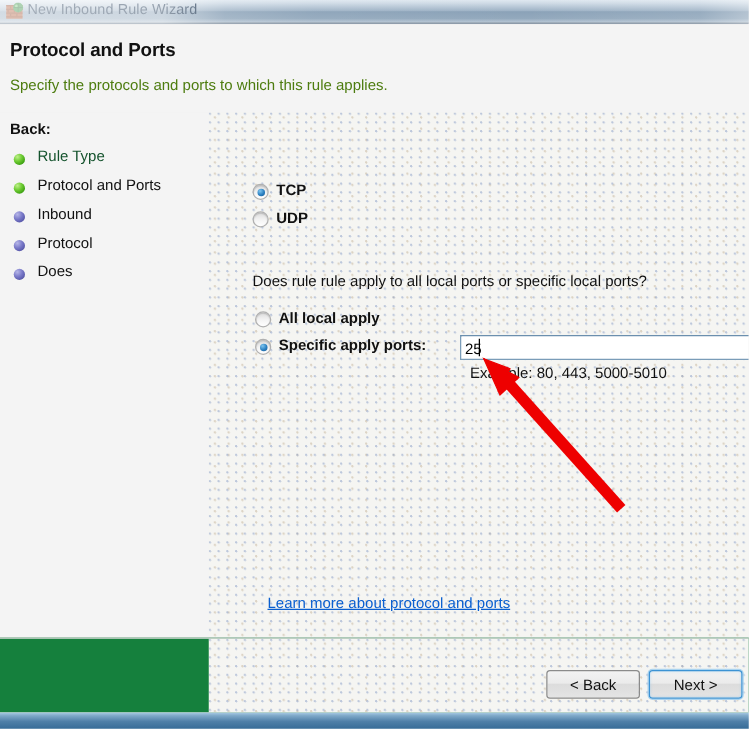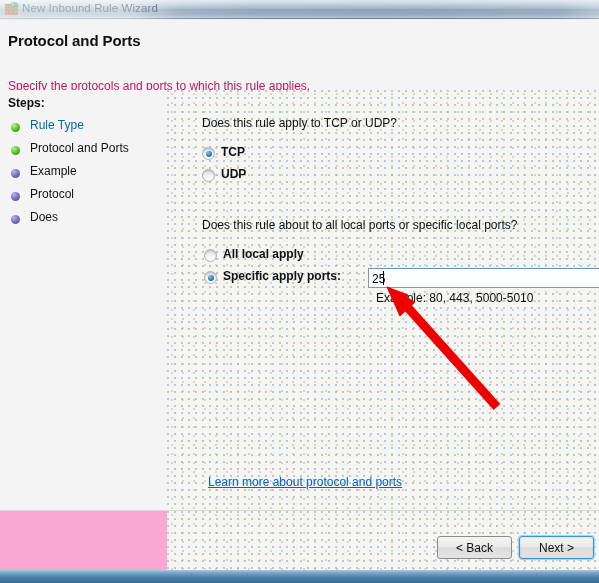--- a/index.html
+++ b/index.html
@@ -74,23 +74,23 @@
   #header-title {
     position: absolute;
     left: 8px; top: 12px;
     font-size: 15px;
     font-weight: bold;
     color: #111111;
     letter-spacing: -0.1px;
   }
   #header-sub {
     position: absolute;
-    left: 8px; top: 59px;
-    font-size: 12px;
-    color: #be185d;
+    left: 8px; top: 41px;
+    font-size: 12px;
+    color: #4d7c0f;
   }
 
   
   #sidebar {
     position: absolute;
     left: 0; top: 90px;
     width: 167px; height: 420px;
     background: #f4f4f4;
   }
   #steps-label {
@@ -118,21 +118,21 @@
     background: radial-gradient(circle at 32% 28%, #b6b6e8 0%, #7878c8 45%, #4b4b9c 90%);
   }
   .step-label {
     position: absolute;
     left: 22px; top: 0px;
     font-size: 12px;
     color: #111;
     white-space: nowrap;
   }
   .step-label.link {
-    color: #0369a1;
+    color: #14532d;
   }
 
   
   #content {
     position: absolute;
     left: 167px; top: 90px;
     width: 432px; height: 420px;
     background-color: #f5f5f2;
     background-image:
       radial-gradient(circle at 1px 1px, rgba(140,160,200,0.55) 0.8px, transparent 1.1px),
@@ -203,33 +203,33 @@
   #example-text {
     position: absolute;
     left: 209px; top: 201px;
     font-size: 12px;
     color: #111;
     white-space: nowrap;
   }
 
   #learn-link {
     position: absolute;
-    left: 41px; top: 385px;
+    left: 47px; top: 385px;
     font-size: 12px;
     color: #0a5fd0;
     white-space: nowrap;
     cursor: pointer;
   }
 
   
   #footer {
     position: absolute;
     left: 0; top: 510px;
     width: 599px; height: 60px;
-    background: #f9a8d4;
+    background: #15803d;
     border-top: 1px solid #d9d9d9;
     box-sizing: border-box;
   }
   #footer-speckle {
     position: absolute;
     left: 167px; top: 0px;
     width: 432px; height: 59px;
     background-color: #f5f5f2;
     background-image:
       radial-gradient(circle at 1px 1px, rgba(140,160,200,0.55) 0.8px, transparent 1.1px),
@@ -296,59 +296,58 @@
     <div id="title-text">New Inbound Rule Wizard</div>
     <div id="titlebar-gloss"></div>
   </div>
 
   <div id="header">
     <div id="header-title">Protocol and Ports</div>
     <div id="header-sub">Specify the protocols and ports to which this rule applies.</div>
   </div>
 
   <div id="sidebar">
-    <div id="steps-label">Steps:</div>
+    <div id="steps-label">Back:</div>
 
     <div class="step-row" style="top:28px;">
       <span class="step-dot green"></span>
       <span class="step-label link">Rule Type</span>
     </div>
     <div class="step-row" style="top:51px;">
       <span class="step-dot green"></span>
       <span class="step-label">Protocol and Ports</span>
     </div>
     <div class="step-row" style="top:74px;">
       <span class="step-dot blue"></span>
-      <span class="step-label">Example</span>
+      <span class="step-label">Inbound</span>
     </div>
     <div class="step-row" style="top:97px;">
       <span class="step-dot blue"></span>
       <span class="step-label">Protocol</span>
     </div>
     <div class="step-row" style="top:120px;">
       <span class="step-dot blue"></span>
       <span class="step-label">Does</span>
     </div>
   </div>
 
   <div id="content">
 
-    <div class="q-text" style="left:35px; top:26px;">Does this rule apply to TCP or UDP?</div>
 
     <div class="radio-row" style="left:35px; top:55px;">
       <span class="radio checked"></span>
       <span class="radio-label">TCP</span>
     </div>
 
     <div class="radio-row" style="left:35px; top:77px;">
       <span class="radio"></span>
       <span class="radio-label">UDP</span>
     </div>
 
-    <div class="q-text" style="left:35px; top:128px;">Does this rule about to all local ports or specific local ports?</div>
+    <div class="q-text" style="left:35px; top:128px;">Does rule rule apply to all local ports or specific local ports?</div>
 
     <div class="radio-row" style="left:37px; top:157px;">
       <span class="radio"></span>
       <span class="radio-label">All local apply</span>
     </div>
 
     <div class="radio-row" style="left:37px; top:179px;">
       <span class="radio checked"></span>
       <span class="radio-label">Specific apply ports:</span>
     </div>

